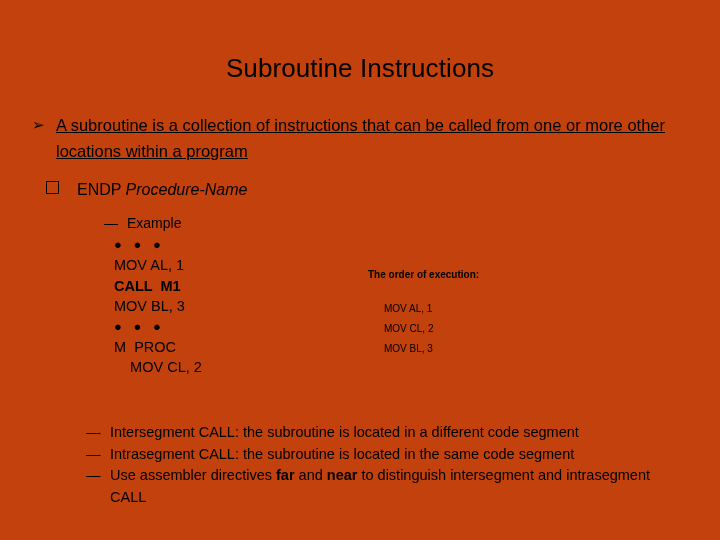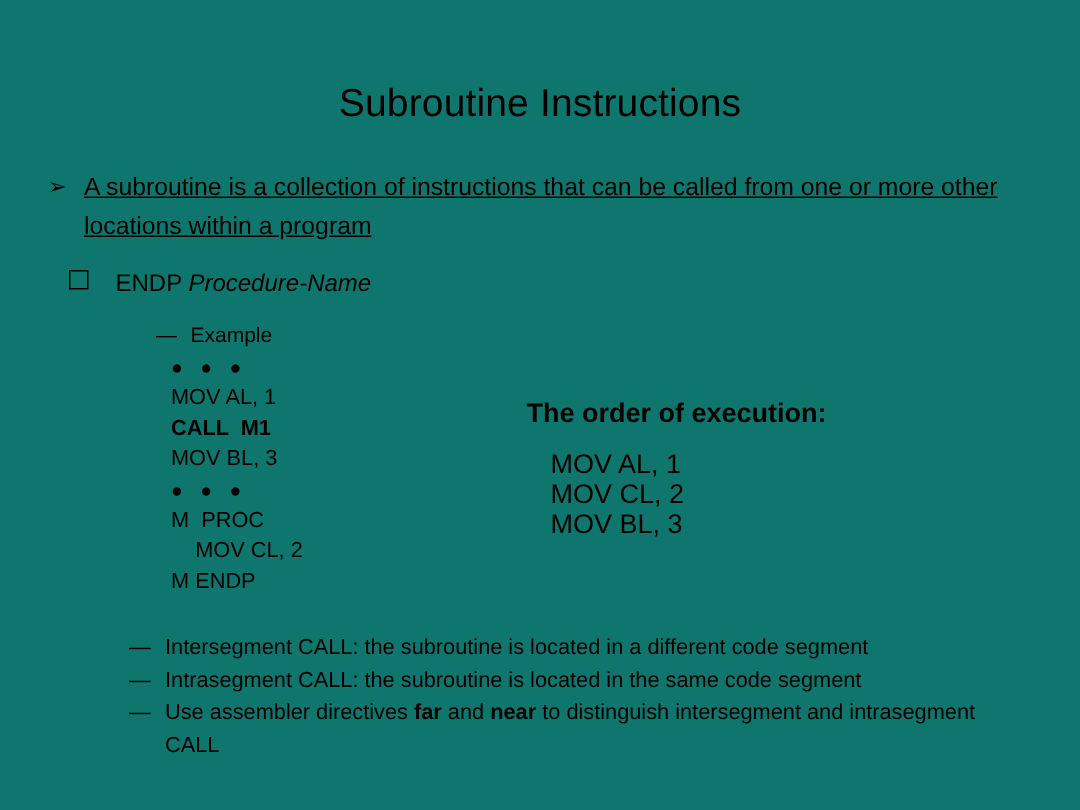--- a/index.html
+++ b/index.html
@@ -11,21 +11,21 @@
     height: 540px;
     background: #ffffff;
     font-family: "Liberation Sans", sans-serif;
     color: #000000;
     overflow: hidden;
   }
   .slide {
     position: relative;
     width: 720px;
     height: 540px;
-    background: #0f766e;
+    background: #c2410c;
   }
 
   
   .slide-title {
     position: absolute;
     left: 0;
     top: 52px;
     width: 720px;
     text-align: center;
     font-size: 26px;
@@ -111,23 +111,23 @@
   }
   .code-line.dots {
     letter-spacing: 4px;
     font-size: 13px;
     line-height: 20.4px;
   }
 
   
   .exec-col {
     position: absolute;
-    left: 351px;
+    left: 368px;
     top: 265px;
-    font-size: 18px;
+    font-size: 10px;
     line-height: 20px;
     white-space: nowrap;
   }
   .exec-heading {
     font-weight: 600;
   }
   .exec-list {
     margin-top: 14px;
     margin-left: 16px;
     font-weight: 400;
@@ -172,21 +172,21 @@
   </div>
 
   <div class="l2">
     <span class="bullet-square"></span><span>ENDP </span><em>Procedure-Name</em>
   </div>
 
   <div class="l3-example">
     <span class="bullet-dash">—</span><span>Example</span>
   </div>
 
-  <div class="code-block" id="code-block"><div class="code-line dots">● ● ●</div><div class="code-line">MOV AL, 1</div><div class="code-line bold">CALL  M1</div><div class="code-line">MOV BL, 3</div><div class="code-line dots">● ● ●</div><div class="code-line">M  PROC</div><div class="code-line">    MOV CL, 2</div><div class="code-line">M ENDP</div></div>
+  <div class="code-block" id="code-block"><div class="code-line dots">● ● ●</div><div class="code-line">MOV AL, 1</div><div class="code-line bold">CALL  M1</div><div class="code-line">MOV BL, 3</div><div class="code-line dots">● ● ●</div><div class="code-line">M  PROC</div><div class="code-line">    MOV CL, 2</div></div>
 
   <div class="exec-col">
     <div class="exec-heading">The order of execution:</div>
     <div class="exec-list" id="exec-list">
         <div class="exec-item">MOV AL, 1</div>
         <div class="exec-item">MOV CL, 2</div>
         <div class="exec-item">MOV BL, 3</div>
       </div>
   </div>
 

